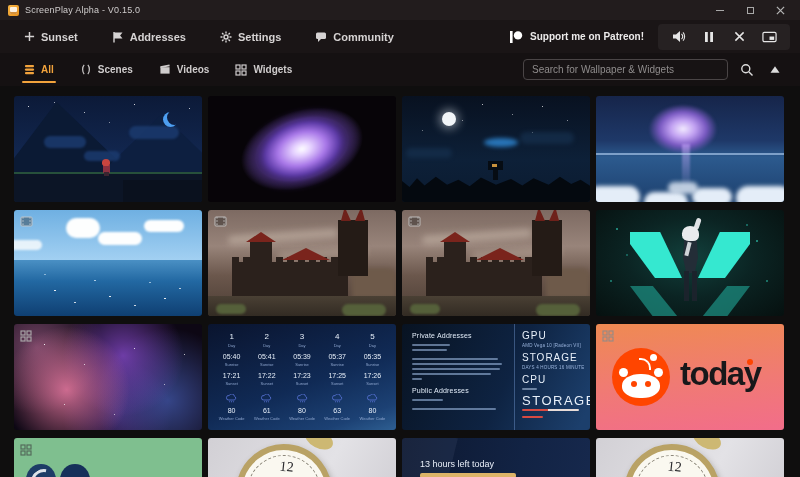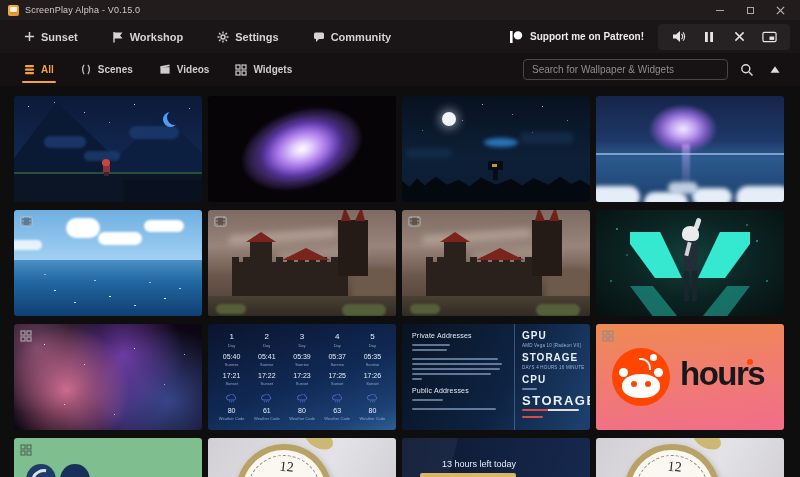--- a/index.html
+++ b/index.html
@@ -139,21 +139,21 @@
   .w-code{font-size:7px;line-height:7px;}
 
   
   .t-monitor{background:linear-gradient(115deg,#081322 0%,#0e2342 55%,#1c3f6c 95%);}
   .mo-left{left:10px;top:8px;width:96px;}
   .mo-h{position:static;display:block;font-size:7px;color:#e2ecf8;margin-bottom:5px;letter-spacing:.2px;}
   .mo-bar{position:static;display:block;height:2px;border-radius:1px;background:rgba(165,195,235,.55);margin-bottom:3px;}
   .mo-gap{position:static;display:block;height:4px;}
   .mo-div{left:112px;top:0;bottom:0;width:1px;background:rgba(125,165,225,.4);}
   .mo-right{left:120px;top:6px;right:6px;color:#e8f0fa;}
-  .mo-big{position:static;display:block;font-size:10px;letter-spacing:1px;line-height:11px;font-weight:bold;}
+  .mo-big{position:static;display:block;font-size:10px;letter-spacing:1px;line-height:11px;}
   .mo-sub{position:static;display:block;font-size:4.5px;color:#9ab4dd;margin:2px 0 4px;letter-spacing:.2px;white-space:nowrap;overflow:hidden;}
   .mo-line{position:static;display:block;height:2px;border-radius:1px;margin:3px 0 5px;}
   .mo-storage{font-size:13px;letter-spacing:1.5px;}
   .mo-pb1{background:linear-gradient(90deg,#d84a42 0 45%,#e8dcd8 45%);width:92%;}
   .mo-pb2{background:#d84a42;width:34%;}
 
   
   .t-reddit{background:linear-gradient(175deg,#ef8a52 0%,#f07a74 55%,#f26d8a 100%);}
   .rd-circle{left:16px;top:24px;width:58px;height:58px;border-radius:50%;background:#ff4500;}
   .rd-head{left:10px;top:26px;width:38px;height:24px;background:#ffffff;border-radius:48% 48% 46% 46%;}
@@ -175,21 +175,21 @@
   
   .t-clock{background:linear-gradient(120deg,#d2d0d5 0%,#e3e2e6 55%,#cbc9cf 100%);}
   .ck-bell{left:96px;top:-8px;width:30px;height:18px;background:#cdb873;border-radius:50%;transform:rotate(28deg);}
   .ck-face{left:28px;top:6px;width:96px;height:96px;border-radius:50%;border:6px solid #b9a265;background:#faf8f0;transform:rotate(6deg);box-shadow:2px 3px 6px rgba(60,55,40,.35);}
   .ck-face::before{content:"";position:absolute;inset:5px;border-radius:50%;border:1px dashed #8a8578;}
   .ck-12{left:50%;top:9px;transform:translateX(-50%);font-size:14px;color:#2d2d30;font-family:"Liberation Serif",serif;}
 
   
   .t-timeleft{background:linear-gradient(100deg,#0d1830 0%,#122344 60%,#17294e 100%);}
   .tl-sheen{left:-30px;top:-10px;width:70px;height:140px;background:rgba(180,205,245,.07);transform:rotate(14deg);}
-  .tl-text{left:18px;top:21px;font-size:9px;color:#e8eef8;margin-left:22px;}
+  .tl-text{left:18px;top:21px;font-size:9px;color:#e8eef8;}
   .tl-bar{left:18px;top:35px;width:96px;height:5px;border-radius:2px;background:#dcb468;}
 </style>
 </head>
 <body>
 
 <div class="titlebar">
   <span class="appicon"></span>
   <span class="apptitle">ScreenPlay Alpha - V0.15.0</span>
   <span class="winbtns">
     <span class="winbtn">
@@ -211,21 +211,21 @@
     <svg width="11" height="11" viewBox="0 0 12 12">
         <path d="M6 1v10M1 6h10" stroke="#d6d3d3" stroke-width="1.6"></path>
       </svg>
     <span>Sunset</span>
   </div>
   <div class="navtab">
     <svg width="12" height="12" viewBox="0 0 12 12">
         <path d="M2 1.5h8.5l-2.4 3 2.4 3H2z" fill="#d6d3d3"></path>
         <path d="M2 1v10.5" stroke="#d6d3d3" stroke-width="1.4"></path>
       </svg>
-    <span>Workshop</span>
+    <span>Addresses</span>
   </div>
   <div class="navtab">
     <svg width="12" height="12" viewBox="0 0 12 12">
         <circle cx="6" cy="6" r="2" fill="none" stroke="#d6d3d3" stroke-width="1.4"></circle>
         <g stroke="#d6d3d3" stroke-width="1.4">
           <path d="M6 0.5v2M6 9.5v2M0.5 6h2M9.5 6h2M2.1 2.1l1.4 1.4M8.5 8.5l1.4 1.4M9.9 2.1L8.5 3.5M3.5 8.5L2.1 9.9"></path>
         </g>
       </svg>
     <span>Settings</span>
   </div>
@@ -579,21 +579,21 @@
     <div class="art">
       <span class="rd-circle">
         <span class="rd-ant"></span>
           <span class="rd-ball"></span>
         <span class="rd-earl"></span>
           <span class="rd-earr"></span>
         <span class="rd-head"></span>
         <span class="rd-eyel"></span>
           <span class="rd-eyer"></span>
       </span>
-      <span class="rd-word">hours</span>
+      <span class="rd-word">today</span>
       <span class="rd-idot"></span>
     </div>
     <svg class="badge" width="12" height="12" viewBox="0 0 12 12">
         <g fill="none" stroke="#8a8a8a" stroke-width="1.2">
           <rect x="1" y="1" width="4" height="4"></rect>
           <rect x="7" y="1" width="4" height="4"></rect>
           <rect x="1" y="7" width="4" height="4"></rect>
           <rect x="7" y="7" width="4" height="4"></rect>
         </g>
       </svg>

